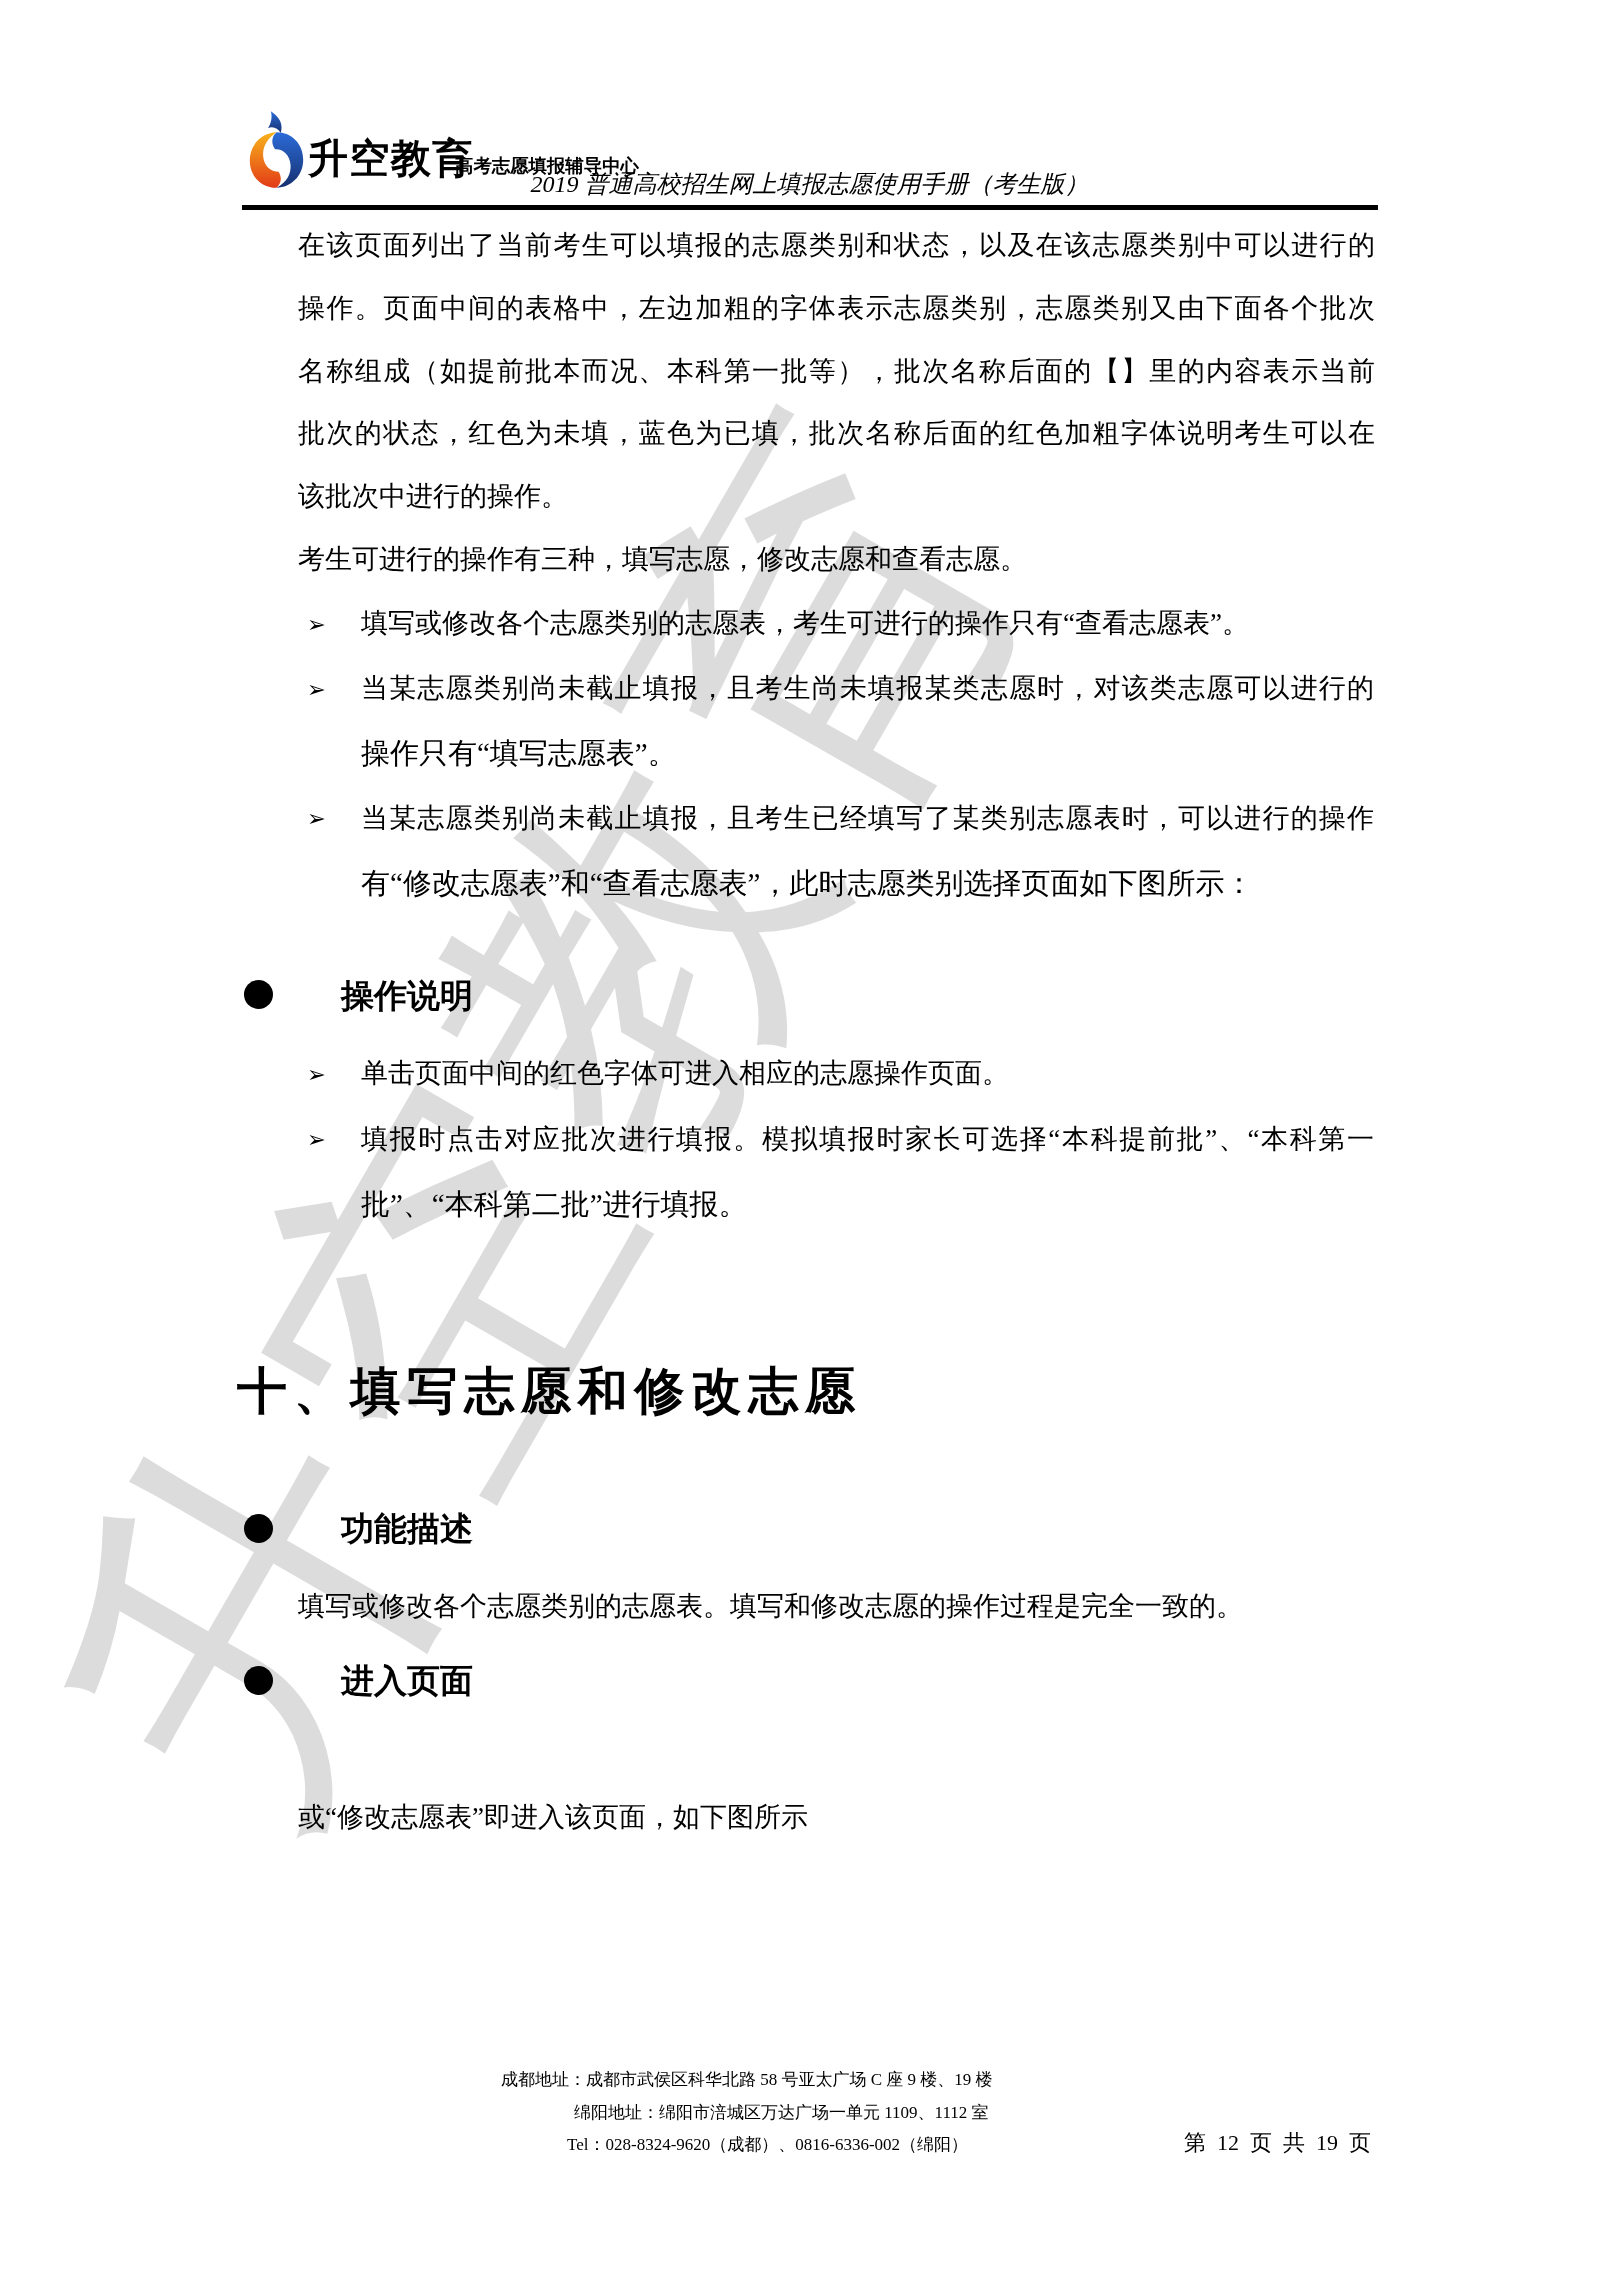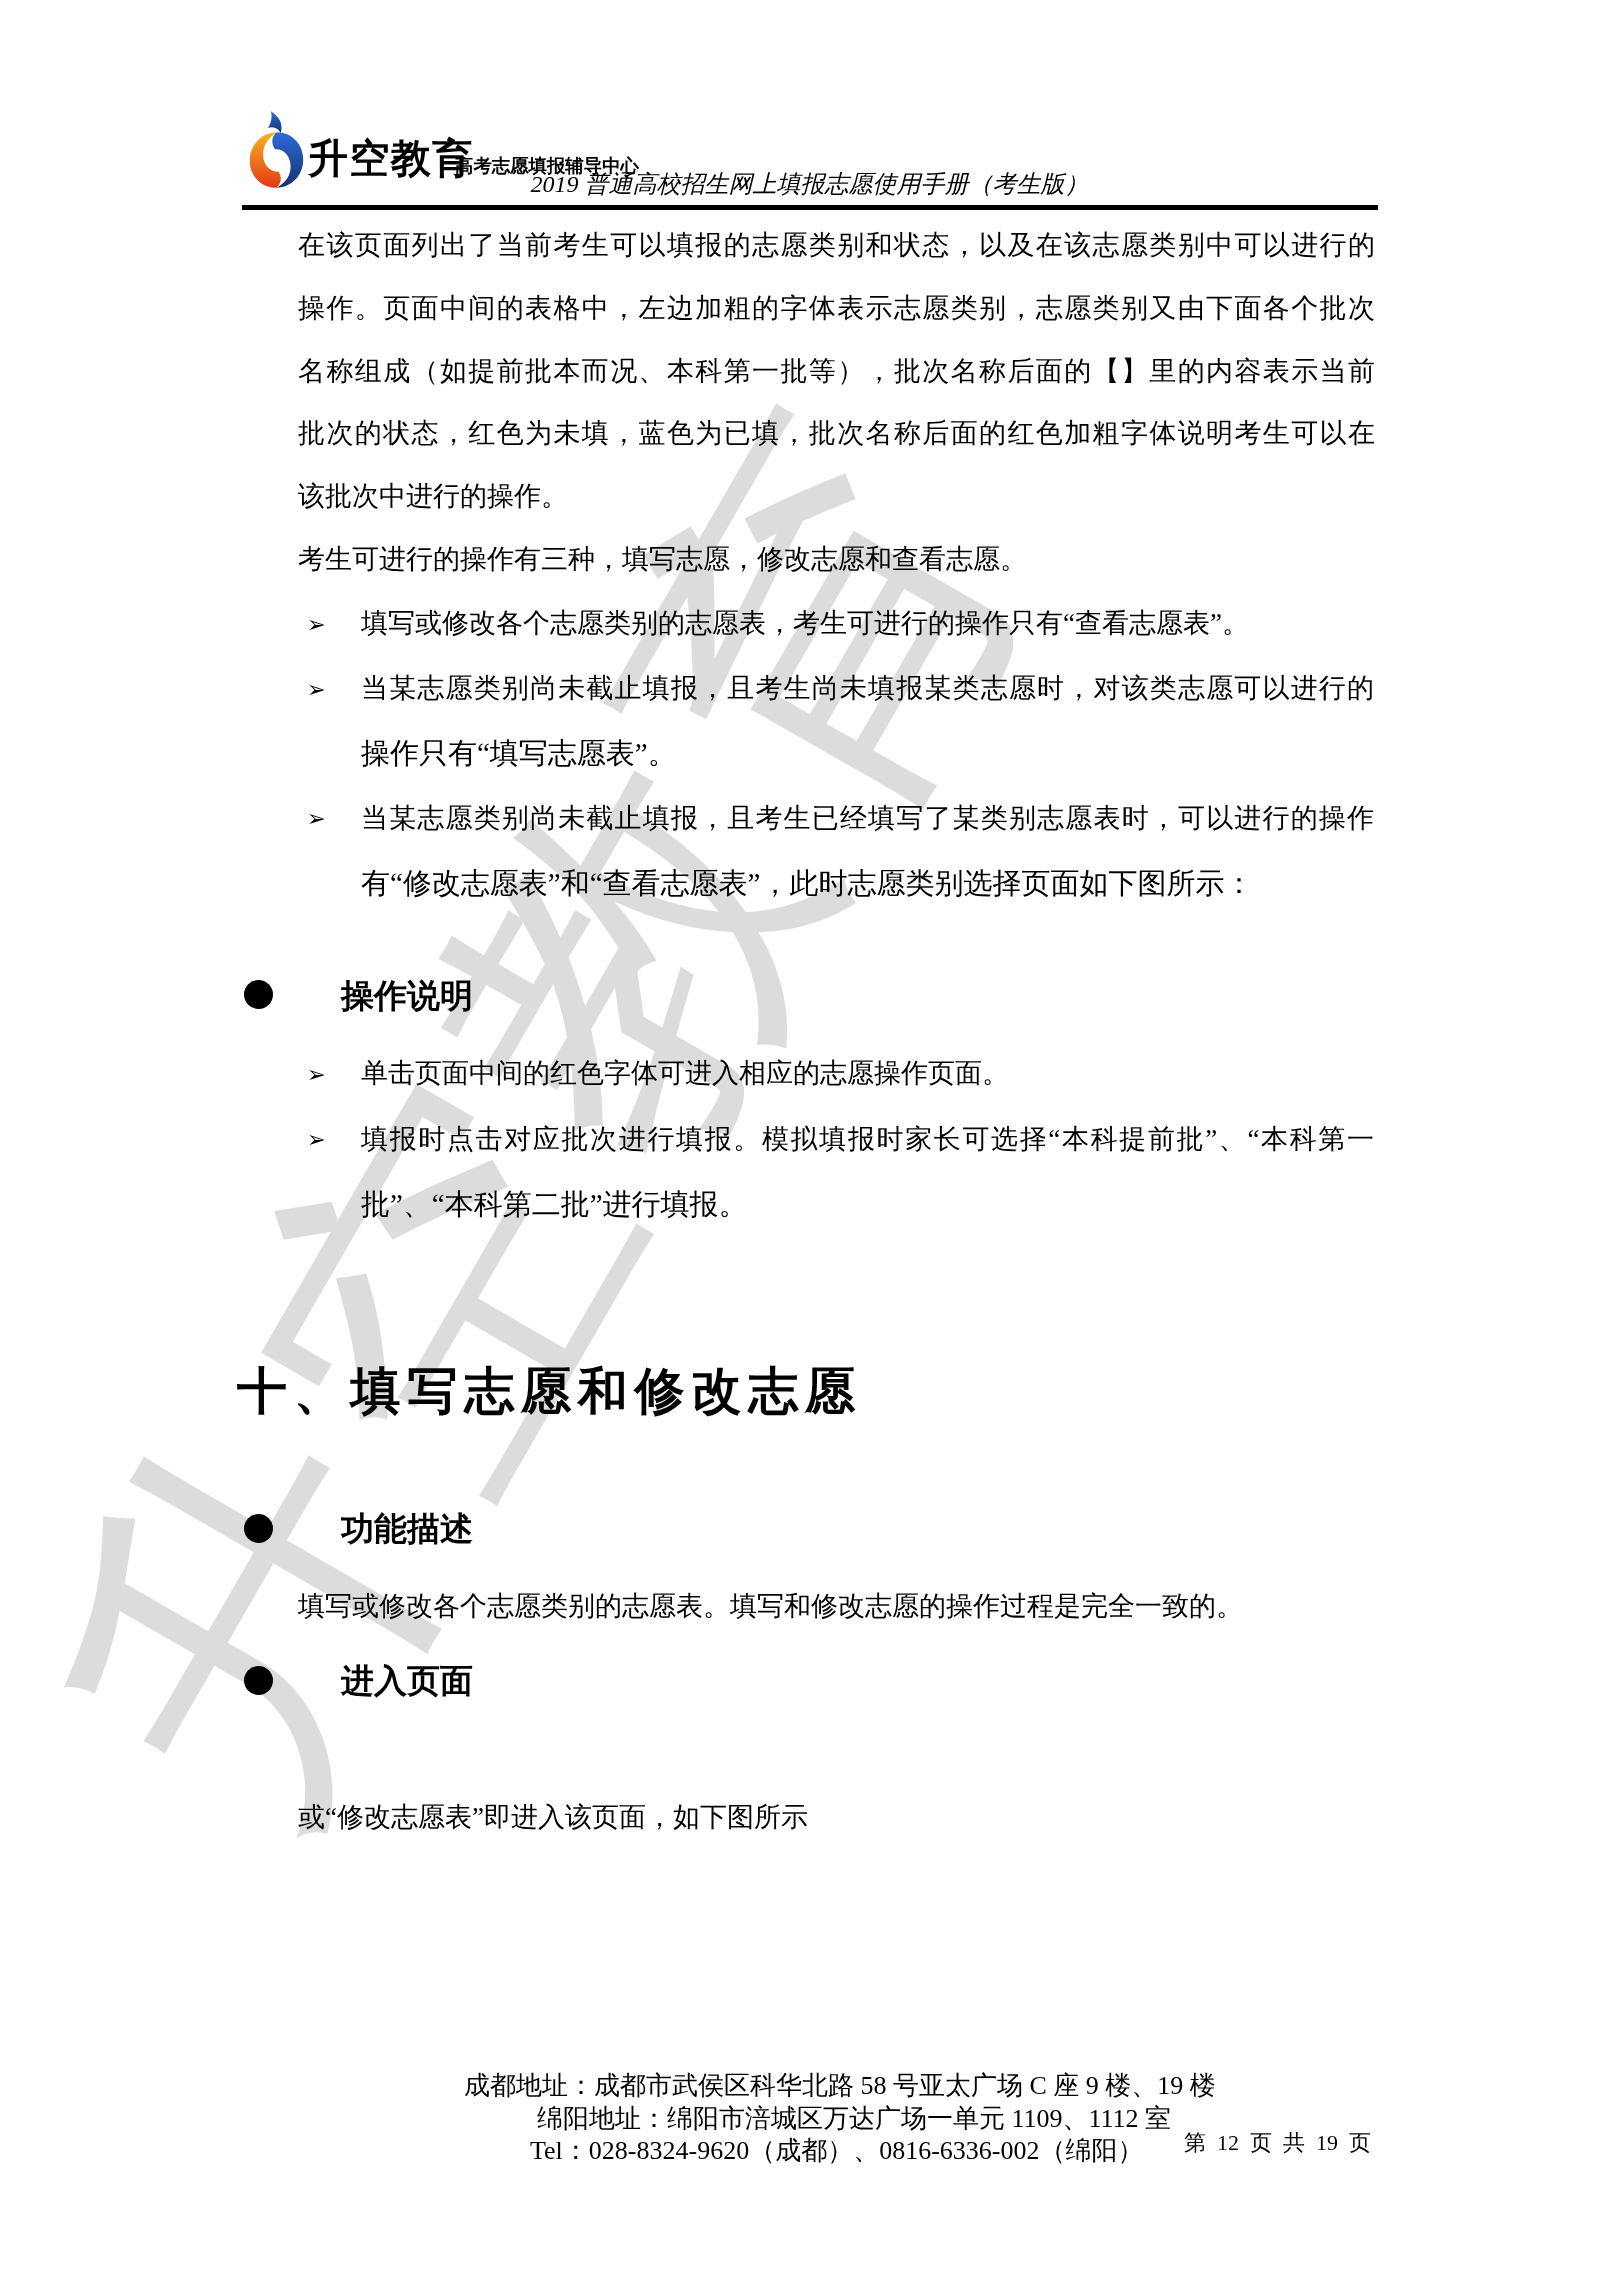--- a/index.html
+++ b/index.html
@@ -58,21 +58,21 @@
     font-family:"Liberation Sans","DejaVu Sans",sans-serif;
     margin-left:39px;
   }
   
   .chapter {
     left:237px; top:1358px; font-size:50px; font-weight:700; letter-spacing:6.8px;
     font-family:"Liberation Serif","DejaVu Serif",serif;
     text-align:center;
   }
   
-  .footer-line { font-size:26px; }
+  .footer-line { font-size:17px;margin-left:37px; }
   .page-num { left:1064px; width:307px; text-align:right; top:2128px; font-size:22px; word-spacing:5.5px; }
 </style>
 </head>
 <body>
 
 <div class="page">
 
   <div class="watermark">升空教育</div>
 
   <svg class="logo-icon" viewBox="0 0 84 120" xmlns="http://www.w3.org/2000/svg">

